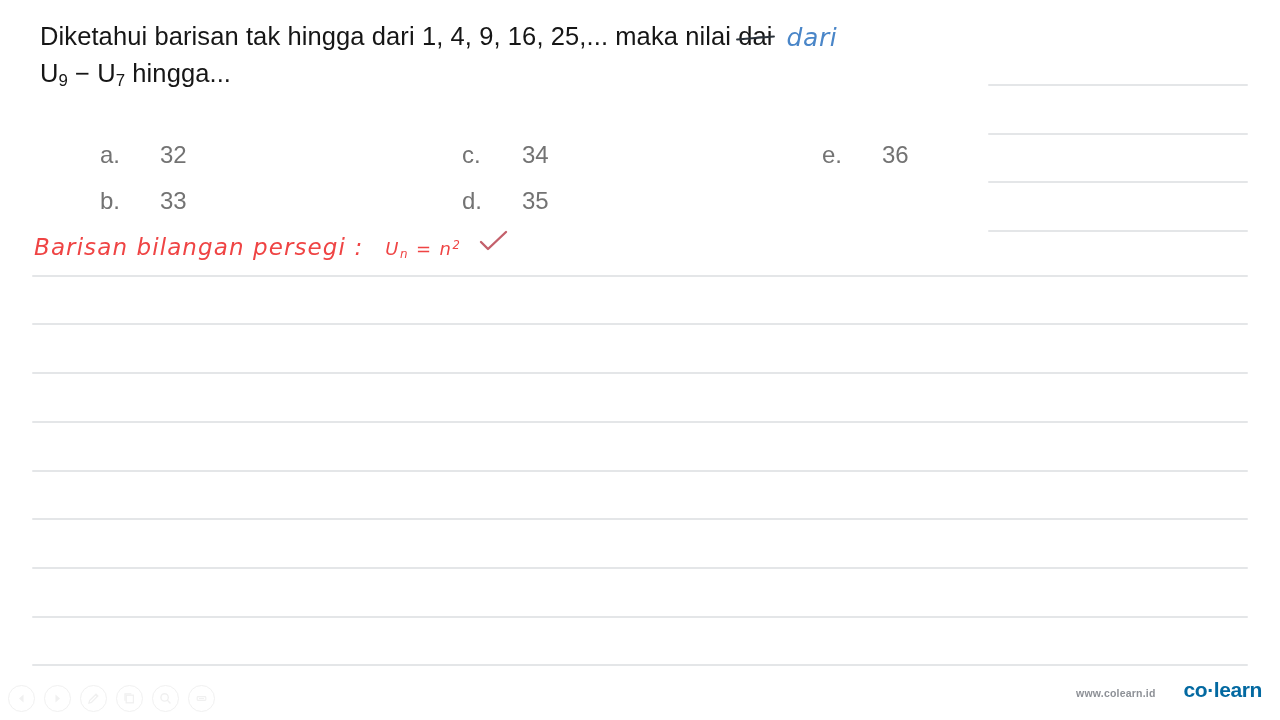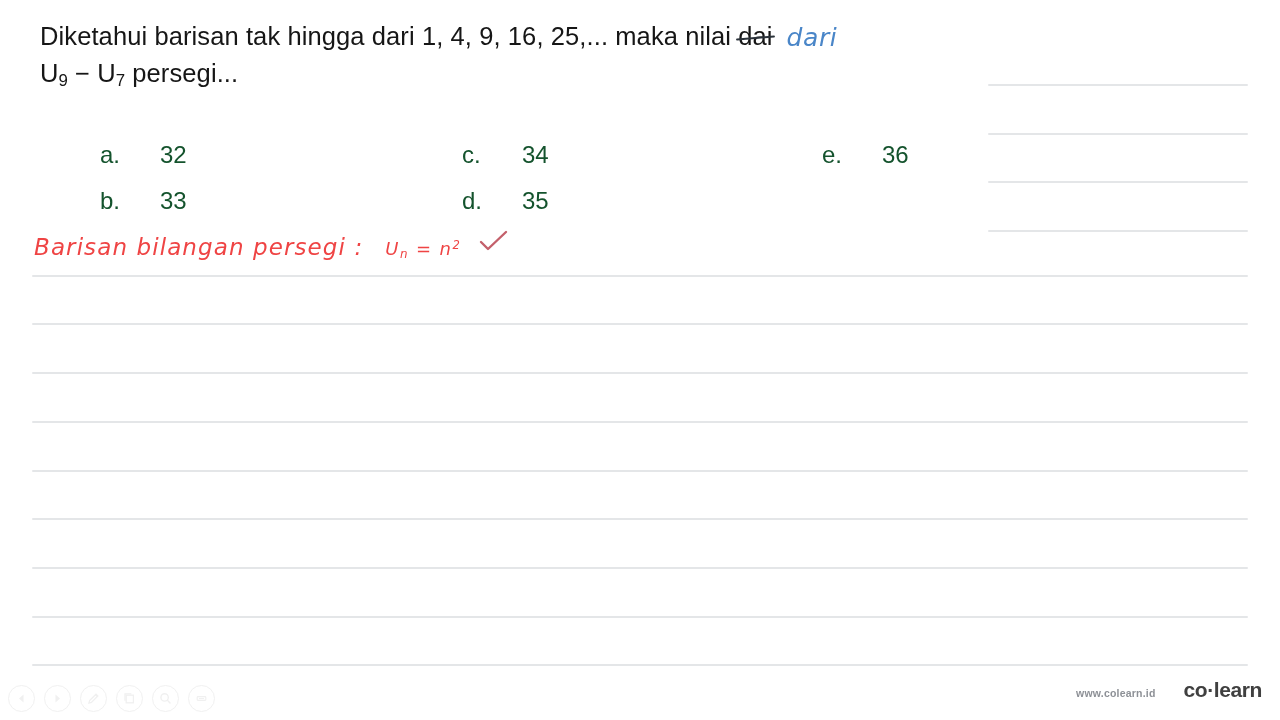--- a/index.html
+++ b/index.html
@@ -89,21 +89,21 @@
     z-index: 3;
   }
   .opt-row {
     position: relative;
     height: 46px;
   }
   .opt {
     position: absolute;
     font-size: 24px;
     line-height: 34px;
-    color: #14532d;
+    color: #737373;
     white-space: nowrap;
   }
   .opt .opt-key {
     display: inline-block;
     width: 60px;
   }
   .col-1 { left: 100px; }
   .col-2 { left: 462px; }
   .col-3 { left: 822px; }
 
@@ -207,21 +207,21 @@
     <div class="rule-line" style="left: 32px; width: 1216px; top: 567px; background: rgb(228, 230, 232);"></div>
     <div class="rule-line" style="left: 32px; width: 1216px; top: 616px; background: rgb(228, 230, 232);"></div>
     <div class="rule-line" style="left: 32px; width: 1216px; top: 664px; background: rgb(228, 230, 232);"></div>
   </div>
 
 <div id="question-block">
   <div class="q-line">
     <span>Diketahui barisan tak hingga dari 1, 4, 9, 16, 25,... maka nilai </span><span class="struck">dai</span><span class="hand-inline">dari</span>
   </div>
   <div class="q-line">
-    <span>U</span><sub>9</sub><span> − </span><span>U</span><sub>7</sub><span> persegi...</span>
+    <span>U</span><sub>9</sub><span> − </span><span>U</span><sub>7</sub><span> hingga...</span>
   </div>
 </div>
 
 <div id="options">
   <div class="opt-row">
     <div class="opt col-1">
       <span class="opt-key">a.</span><span>32</span>
     </div>
     <div class="opt col-2">
       <span class="opt-key">c.</span><span>34</span>
@@ -294,14 +294,14 @@
       <svg width="15" height="15" viewBox="0 0 15 15">
         <rect x="3.2" y="5.6" width="8.6" height="3.8" rx="0.8" fill="none" stroke="#f0f0f0" stroke-width="1.2"></rect>
         <path d="M5 7.5 L10 7.5" stroke="#f0f0f0" stroke-width="1.1"></path>
       </svg>
     </span>
   </div>
 </div>
 
 <div id="branding">
   <span id="brand-url">www.colearn.id</span>
-  <span id="brand-logo" style="color: #404040;">co·learn</span>
+  <span id="brand-logo" style="color: #0369a1;">co·learn</span>
 </div>
 
 </body></html>

